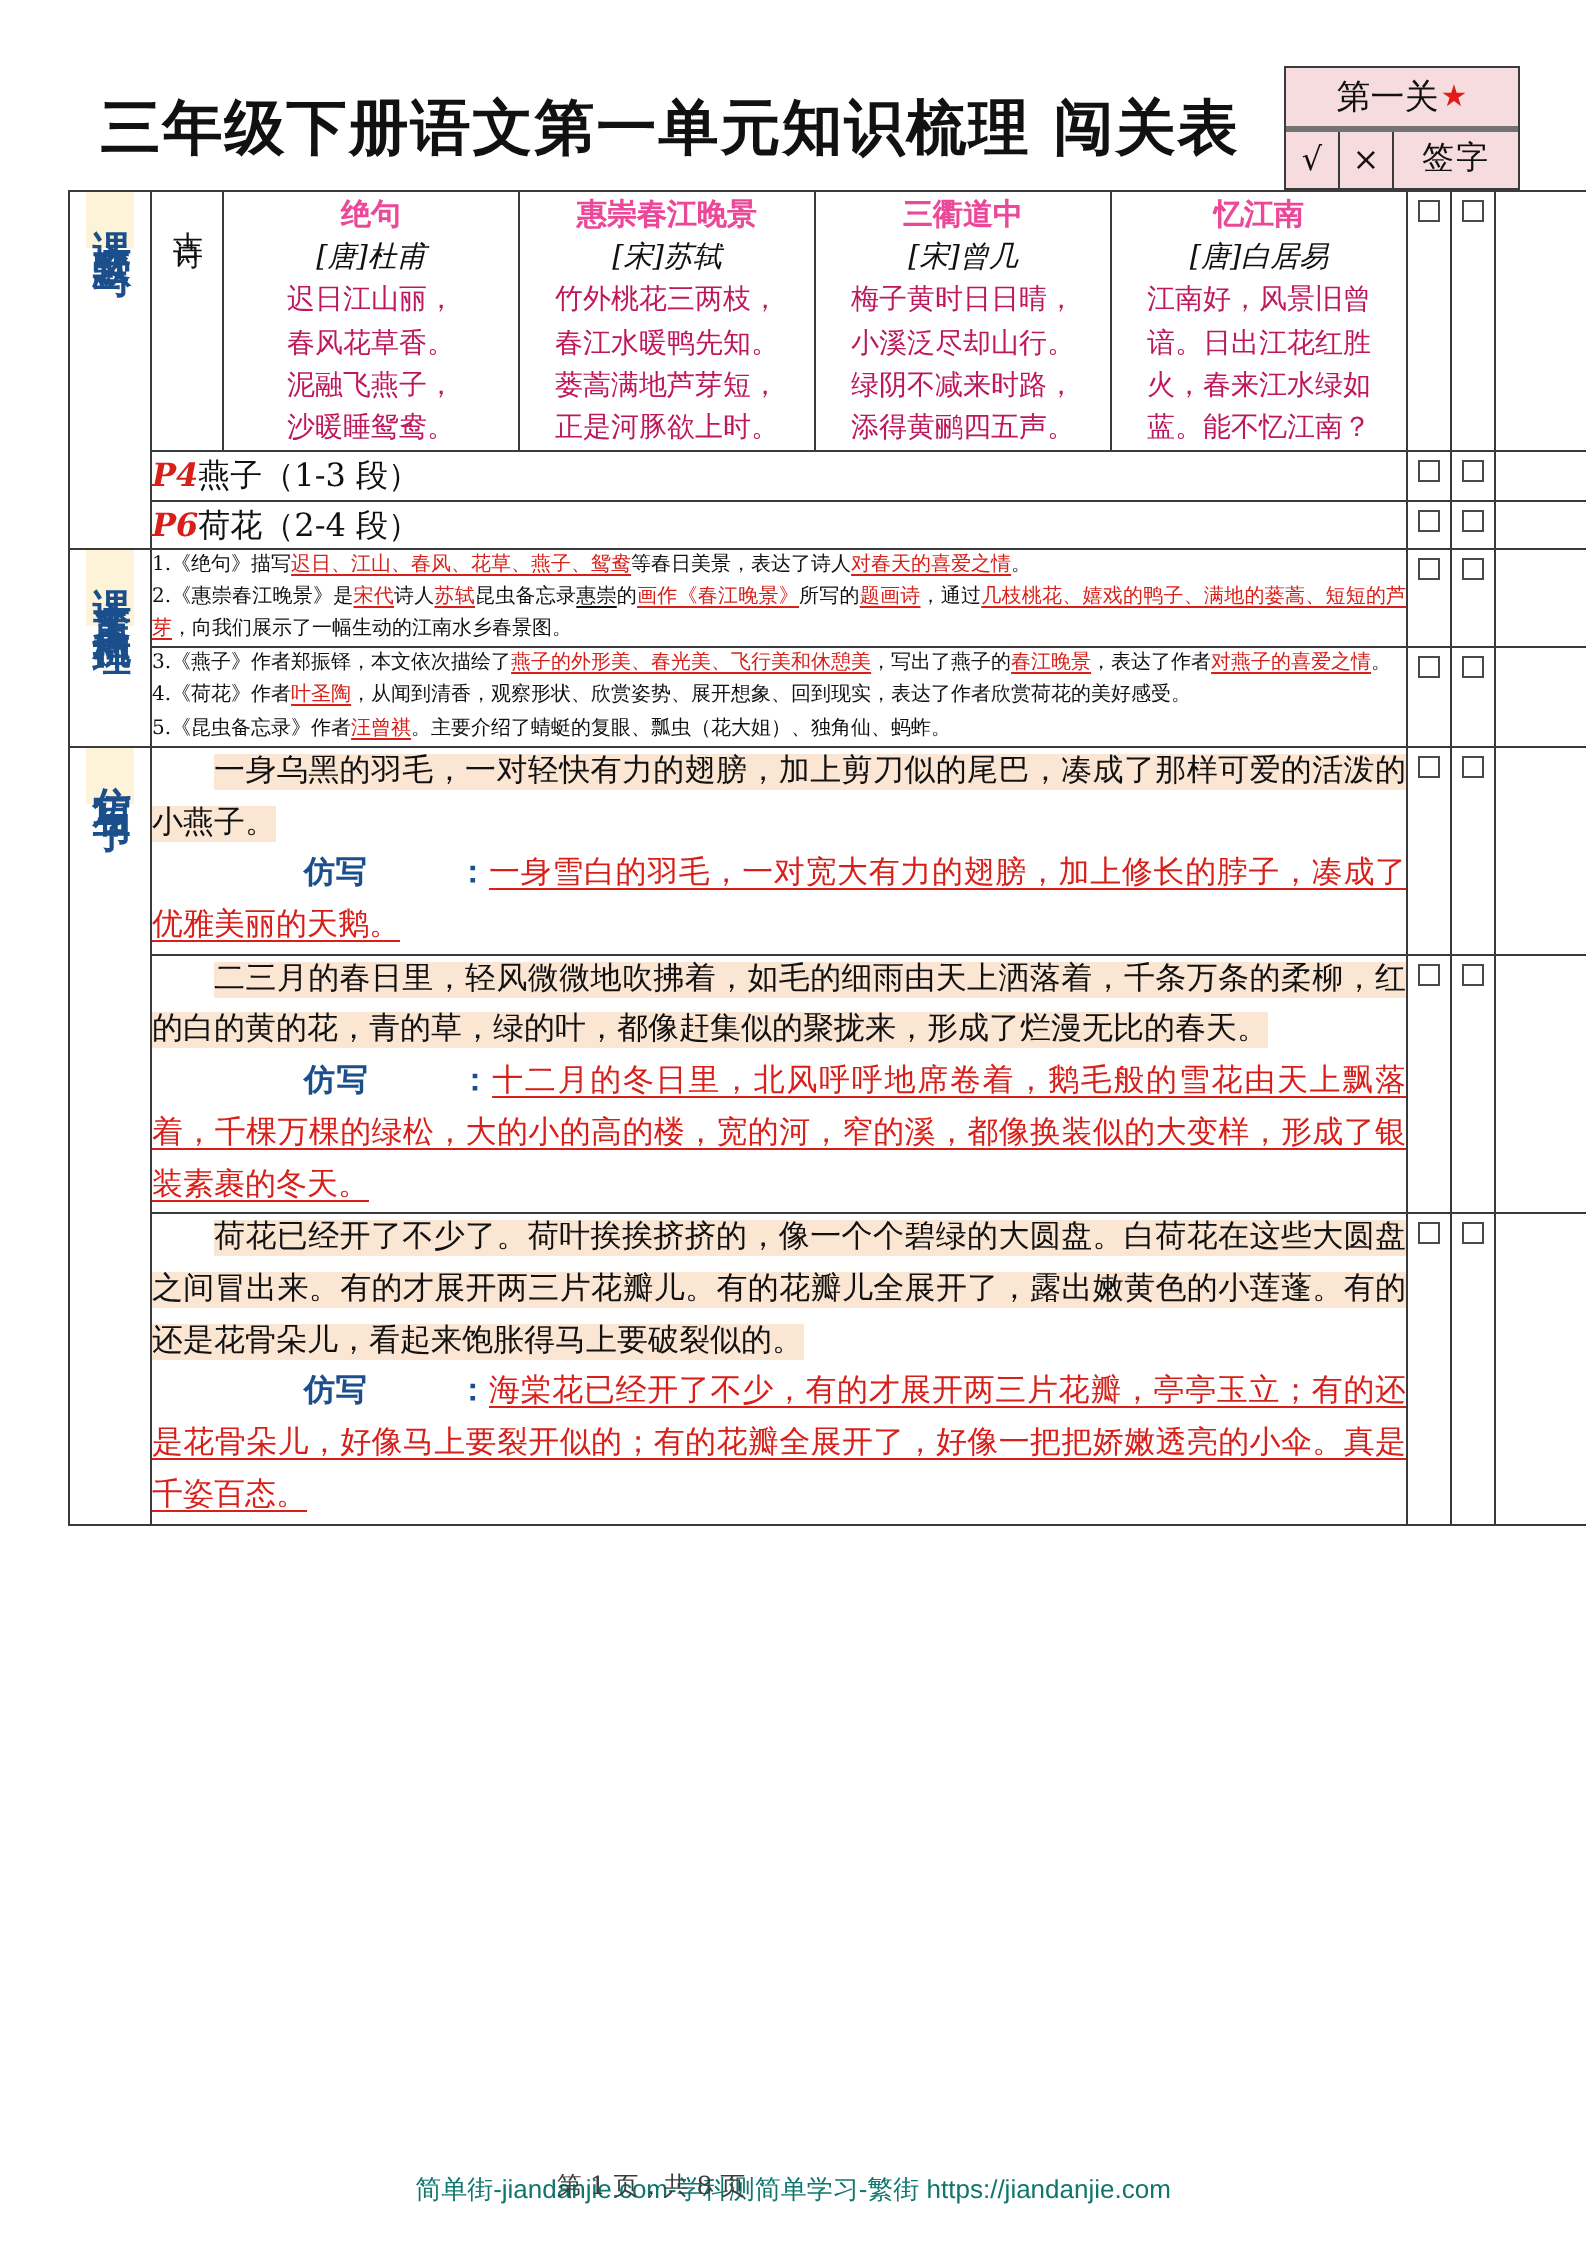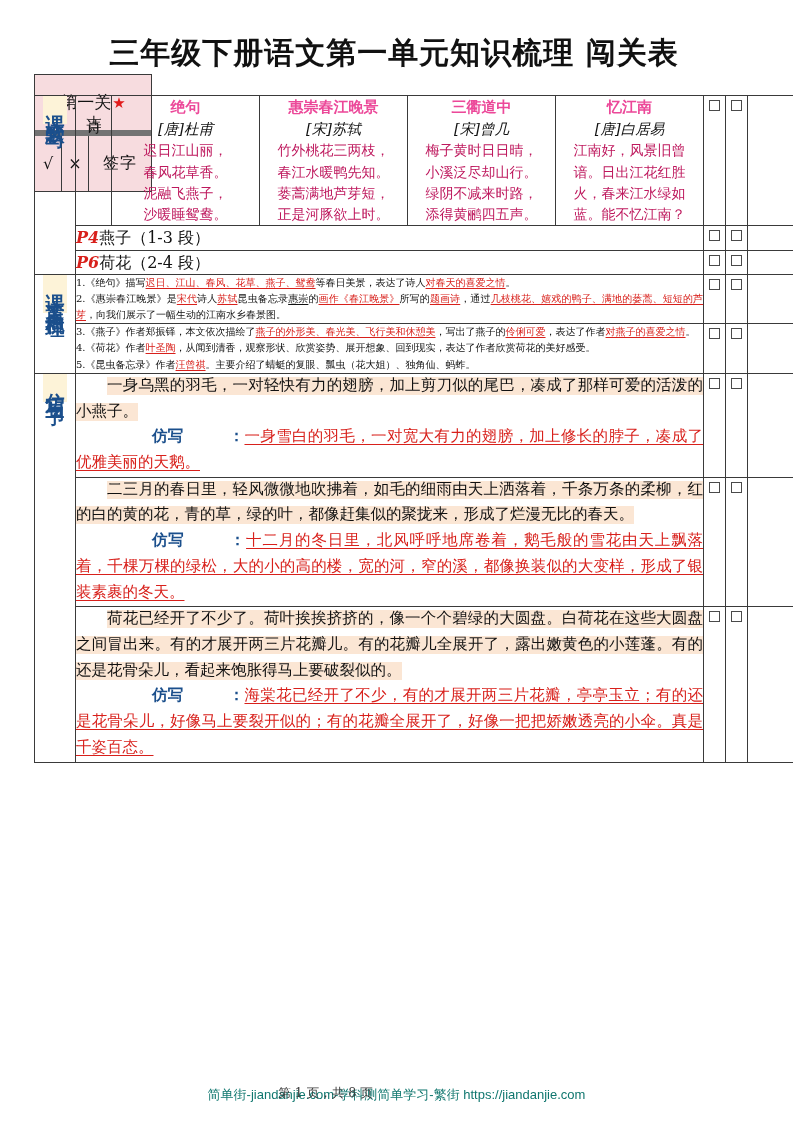--- a/index.html
+++ b/index.html
@@ -25,21 +25,20 @@
 
   
   .header {
     position: absolute;
     left: 34px;
     top: 33px;
     width: 726px;
     height: 62px;
     display: flex;
     align-items: stretch;
-    flex-direction: column;
   }
   .title {
     flex: 1 1 auto;
     display: flex;
     align-items: center;
     justify-content: center;
     font-size: 30px;
     font-weight: 700;
     letter-spacing: 1px;
     color: #111;
@@ -51,21 +50,21 @@
     width: 118px;
     flex: 0 0 118px;
     display: flex;
     flex-direction: column;
     border: 1px solid #3a3a3a;
     box-sizing: border-box;
   }
   .stage-title {
     height: 50%;
     background: #f7dcdf;
-    border-bottom: 6px solid #737373;
+    border-bottom: 3px solid #737373;
     display: flex;
     align-items: center;
     justify-content: center;
     font-size: 17px;
     font-weight: 500;
     color: #111;
     white-space: nowrap;
   }
   .stage-star { color: #e21b1b; font-size: 15px; margin-left: 1px; }
   .stage-sub {
@@ -347,21 +346,21 @@
         <p><span>1.《绝句》描写</span><span class="red-u">迟日、江山、春风、花草、燕子、鸳鸯</span><span>等春日美景，表达了诗人</span><span class="red-u">对春天的喜爱之情</span><span>。</span></p>
         <p><span>2.《惠崇春江晚景》是</span><span class="red-u">宋代</span><span>诗人</span><span class="red-u">苏轼</span><span>昆虫备忘录</span><span class="blk-u">惠崇</span><span>的</span><span class="red-u">画作《春江晚景》</span><span>所写的</span><span class="red-u">题画诗</span><span>，通过</span><span class="red-u">几枝桃花、嬉戏的鸭子、满地的蒌蒿、短短的芦芽</span><span>，向我们展示了一幅生动的江南水乡春景图。</span></p>
       </td>
       <td class="ck"><span class="box"></span></td>
       <td class="ck"><span class="box"></span></td>
       <td class="sign-col"></td>
     </tr>
 
     <tr>
       <td class="kp" colspan="5">
-        <p><span>3.《燕子》作者郑振铎，本文依次描绘了</span><span class="red-u">燕子的外形美、春光美、飞行美和休憩美</span><span>，写出了燕子的</span><span class="red-u">伶俐可爱</span><span>，表达了作者</span><span class="red-u">对燕子的喜爱之情</span><span>。</span></p>
+        <p><span>3.《燕子》作者郑振铎，本文依次描绘了</span><span class="red-u">燕子的外形美、春光美、飞行美和休憩美</span><span>，写出了燕子的</span><span class="red-u">春江晚景</span><span>，表达了作者</span><span class="red-u">对燕子的喜爱之情</span><span>。</span></p>
         <p><span>4.《荷花》作者</span><span class="red-u">叶圣陶</span><span>，从闻到清香，观察形状、欣赏姿势、展开想象、回到现实，表达了作者欣赏荷花的美好感受。</span></p>
         <p><span>5.《昆虫备忘录》作者</span><span class="red-u">汪曾祺</span><span>。主要介绍了蜻蜓的复眼、瓢虫（花大姐）、独角仙、蚂蚱。</span></p>
       </td>
       <td class="ck"><span class="box"></span></td>
       <td class="ck"><span class="box"></span></td>
       <td class="sign-col"></td>
     </tr>
 
     <tr>
       <td class="vlabel" rowspan="3">

